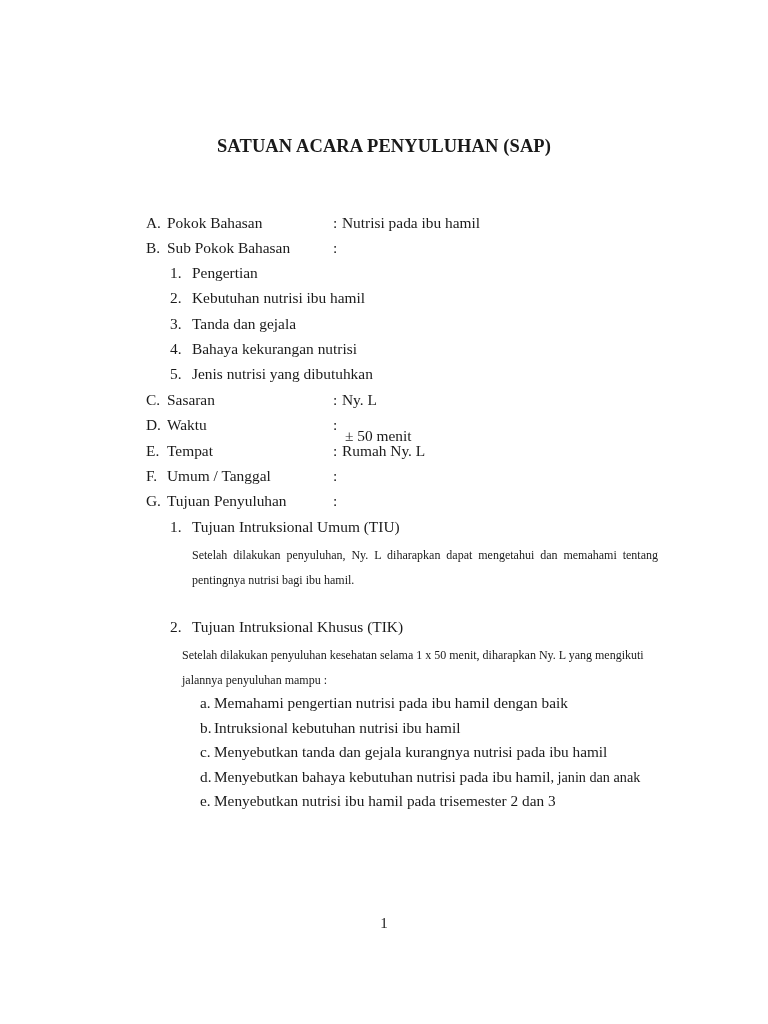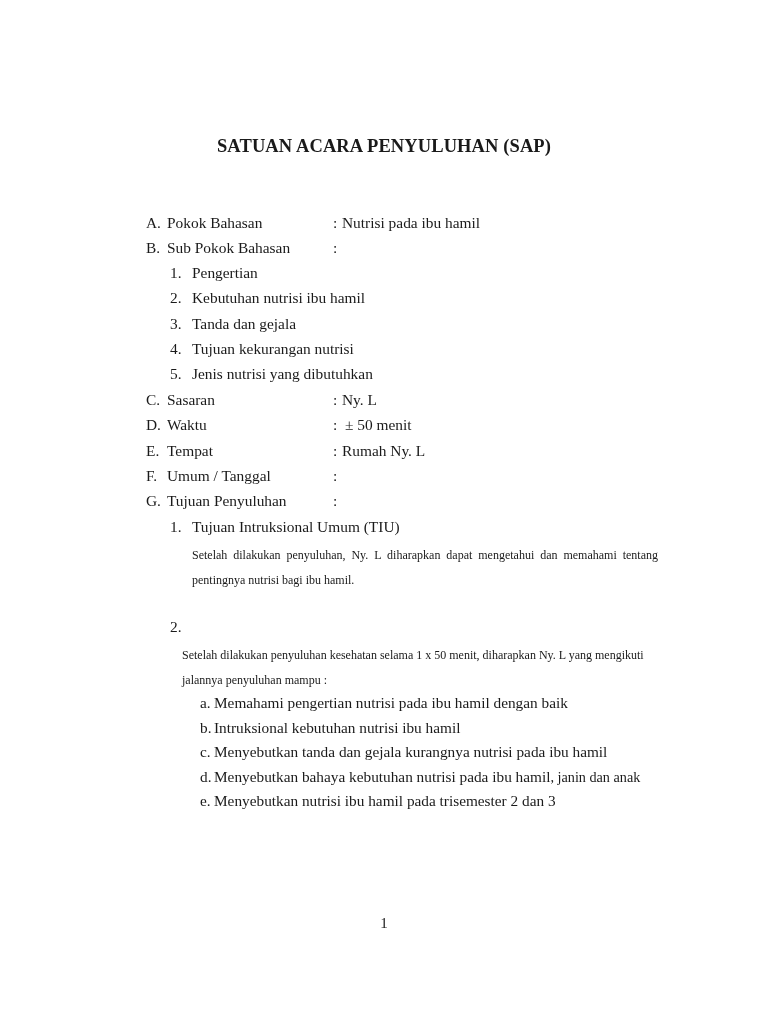--- a/index.html
+++ b/index.html
@@ -63,20 +63,21 @@
     left: 187px;
     top: 0;
   }
   .entry .value {
     position: absolute;
     left: 196px;
     top: 0;
   }
   .entry .value.pad {
     left: 199px;
+    margin-top: 11px;
   }
 
   
   .sublist-num {
     position: absolute;
     left: 170px;
     top: 264px;
     width: 460px;
   }
   .sublist-num .row {
@@ -230,39 +231,40 @@
     <div class="row">
       <span class="n">2.</span>
       <span class="t">Kebutuhan nutrisi ibu hamil</span>
     </div>
     <div class="row">
       <span class="n">3.</span>
       <span class="t">Tanda dan gejala</span>
     </div>
     <div class="row">
       <span class="n">4.</span>
-      <span class="t">Tujuan kekurangan nutrisi</span>
+      <span class="t">Bahaya kekurangan nutrisi</span>
     </div>
     <div class="row">
       <span class="n">5.</span>
       <span class="t">Jenis nutrisi yang dibutuhkan</span>
     </div>
   </div>
 
   <div class="goal-block" id="tiu-block">
     <div class="goal-head">
       <span class="n">1.</span>
       <span class="t">Tujuan Intruksional Umum (TIU)</span>
     </div>
     <div class="goal-body">Setelah dilakukan penyuluhan,  Ny. L diharapkan dapat mengetahui dan memahami tentang pentingnya nutrisi bagi ibu hamil.</div>
   </div>
 
   <div class="goal-block" id="tik-block">
     <div class="goal-head">
       <span class="n">2.</span>
+      <span class="t">Tujuan Intruksional Khusus (TIK)</span>
     </div>
     <div class="goal-body nojust">Setelah dilakukan penyuluhan kesehatan selama 1 x 50 menit, diharapkan Ny. L yang mengikuti jalannya penyuluhan mampu :</div>
   </div>
 
   <div class="sublist-alpha">
     <div class="row">
       <span class="n">a.</span>
       <span class="t"><span>Memahami pengertian nutrisi pada ibu hamil dengan baik</span><span class="small"></span></span>
     </div>
     <div class="row">

